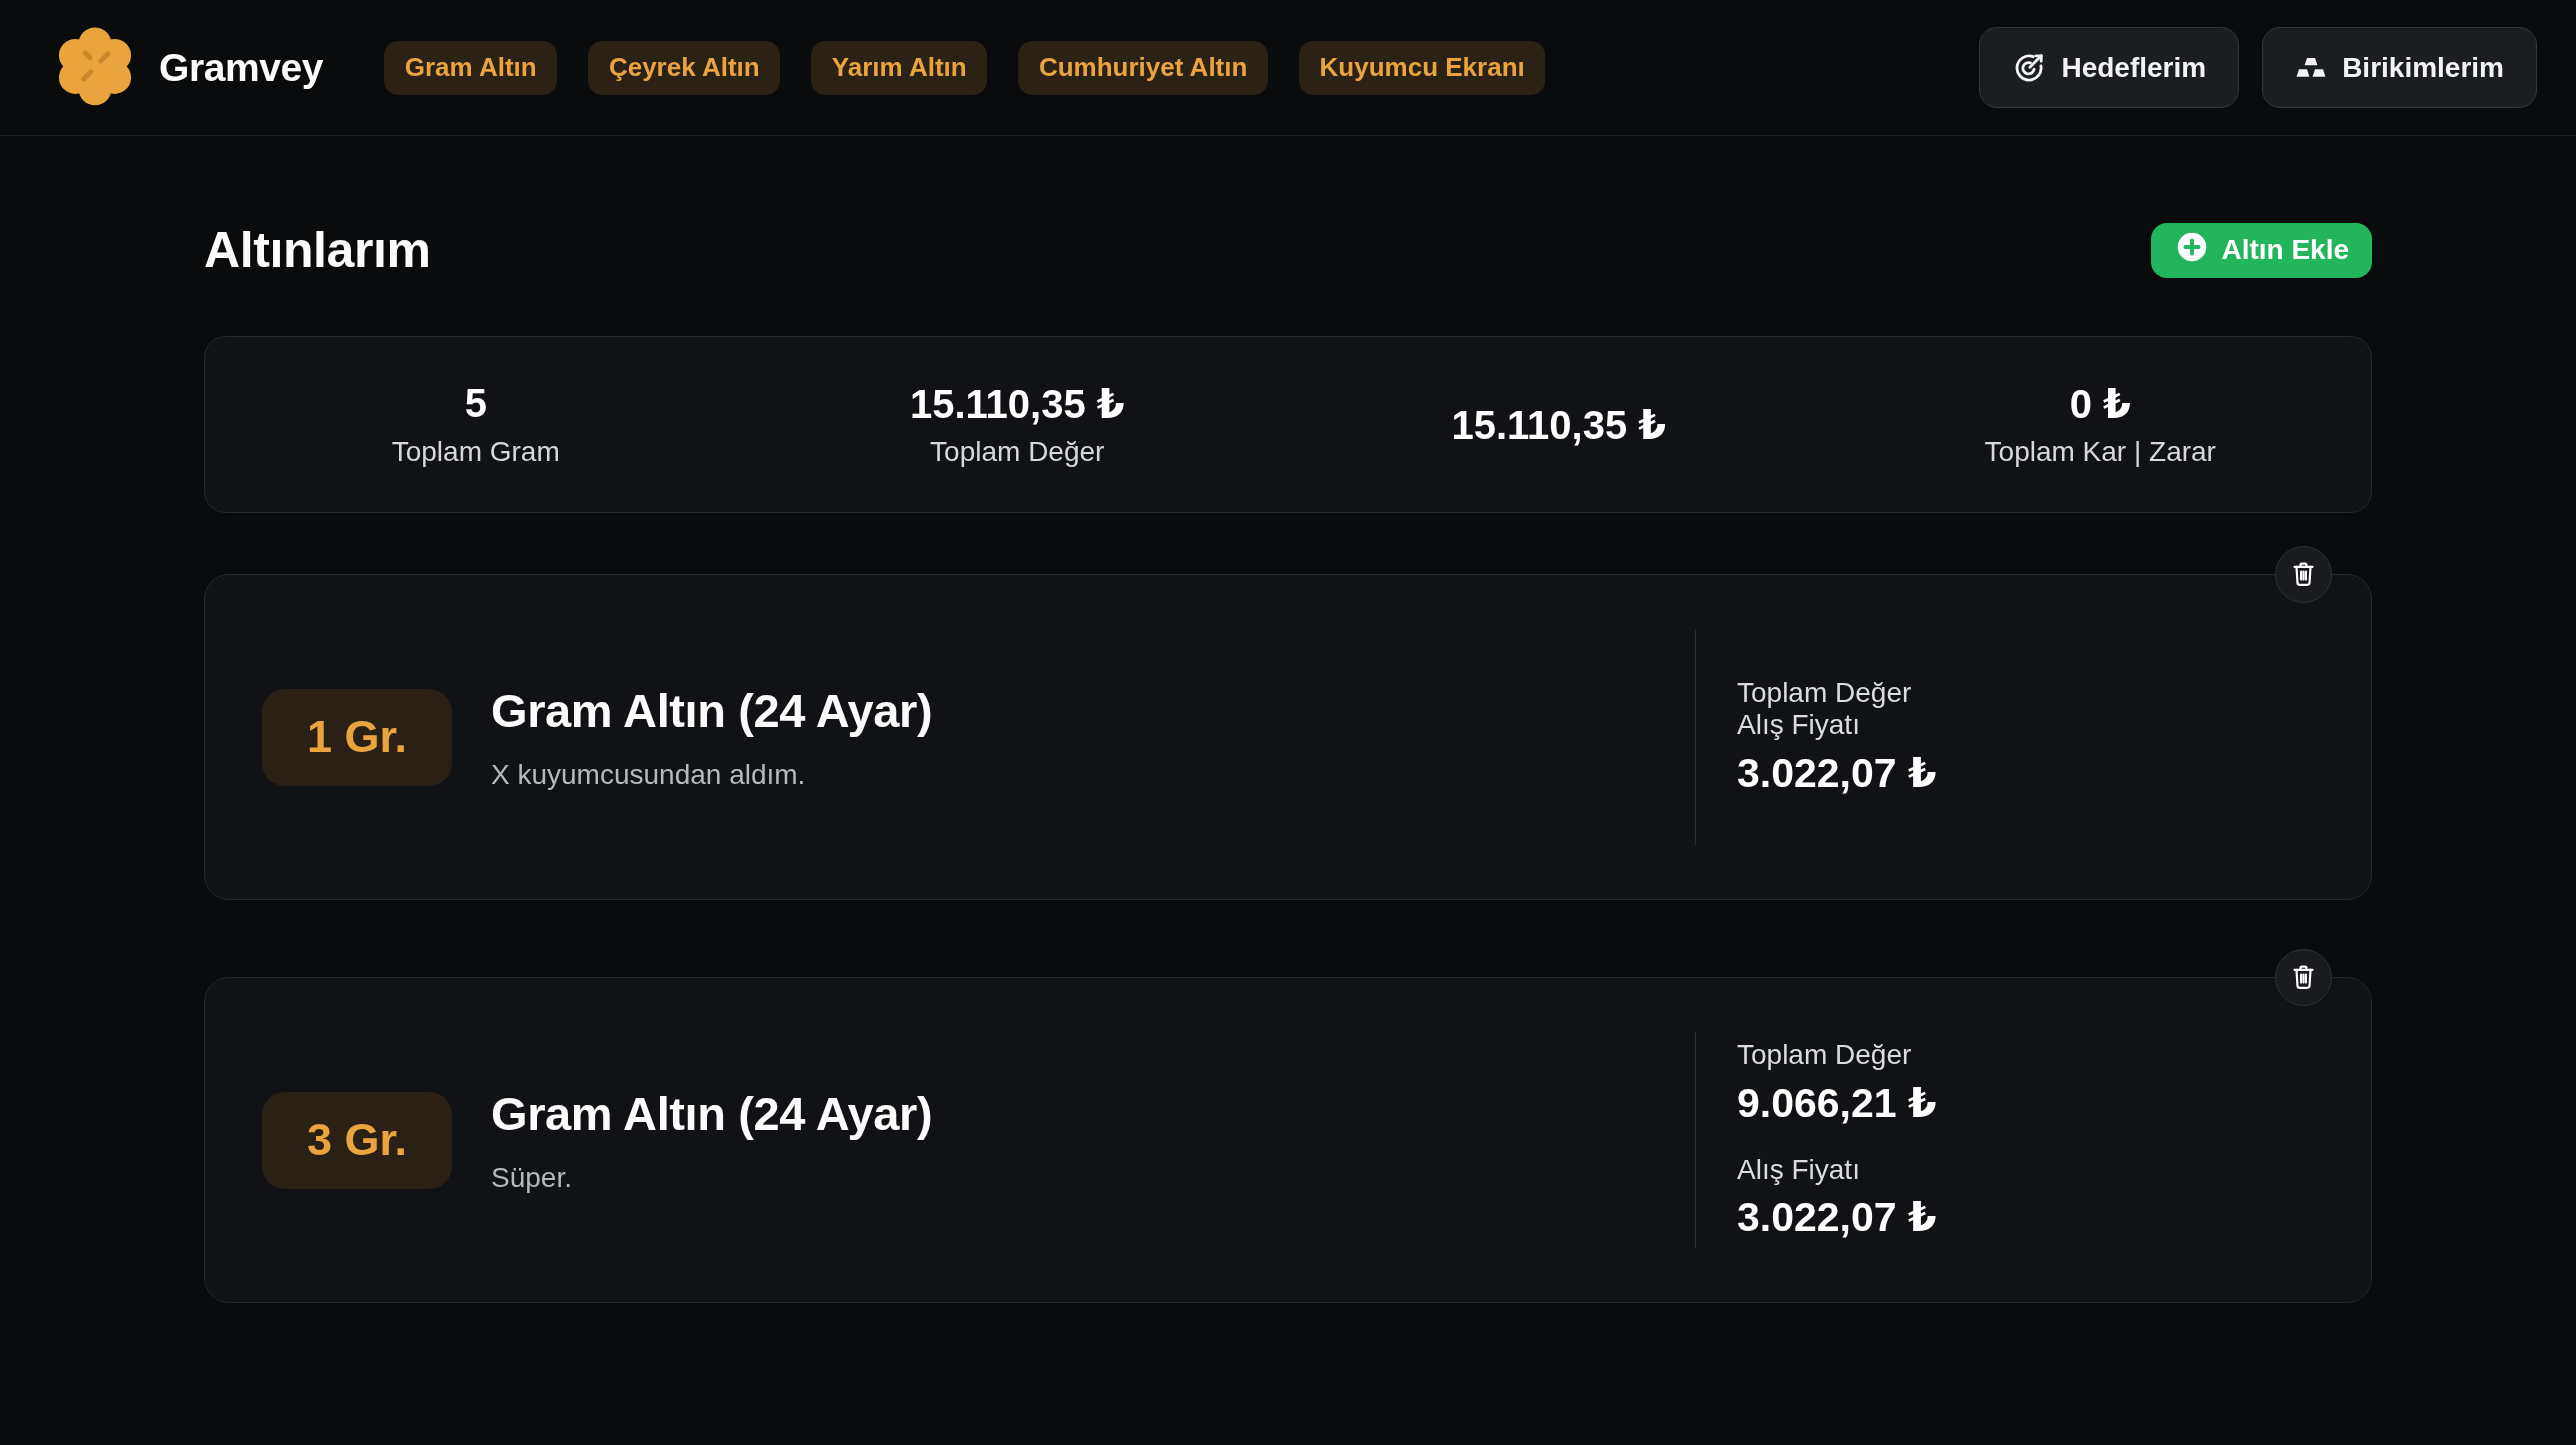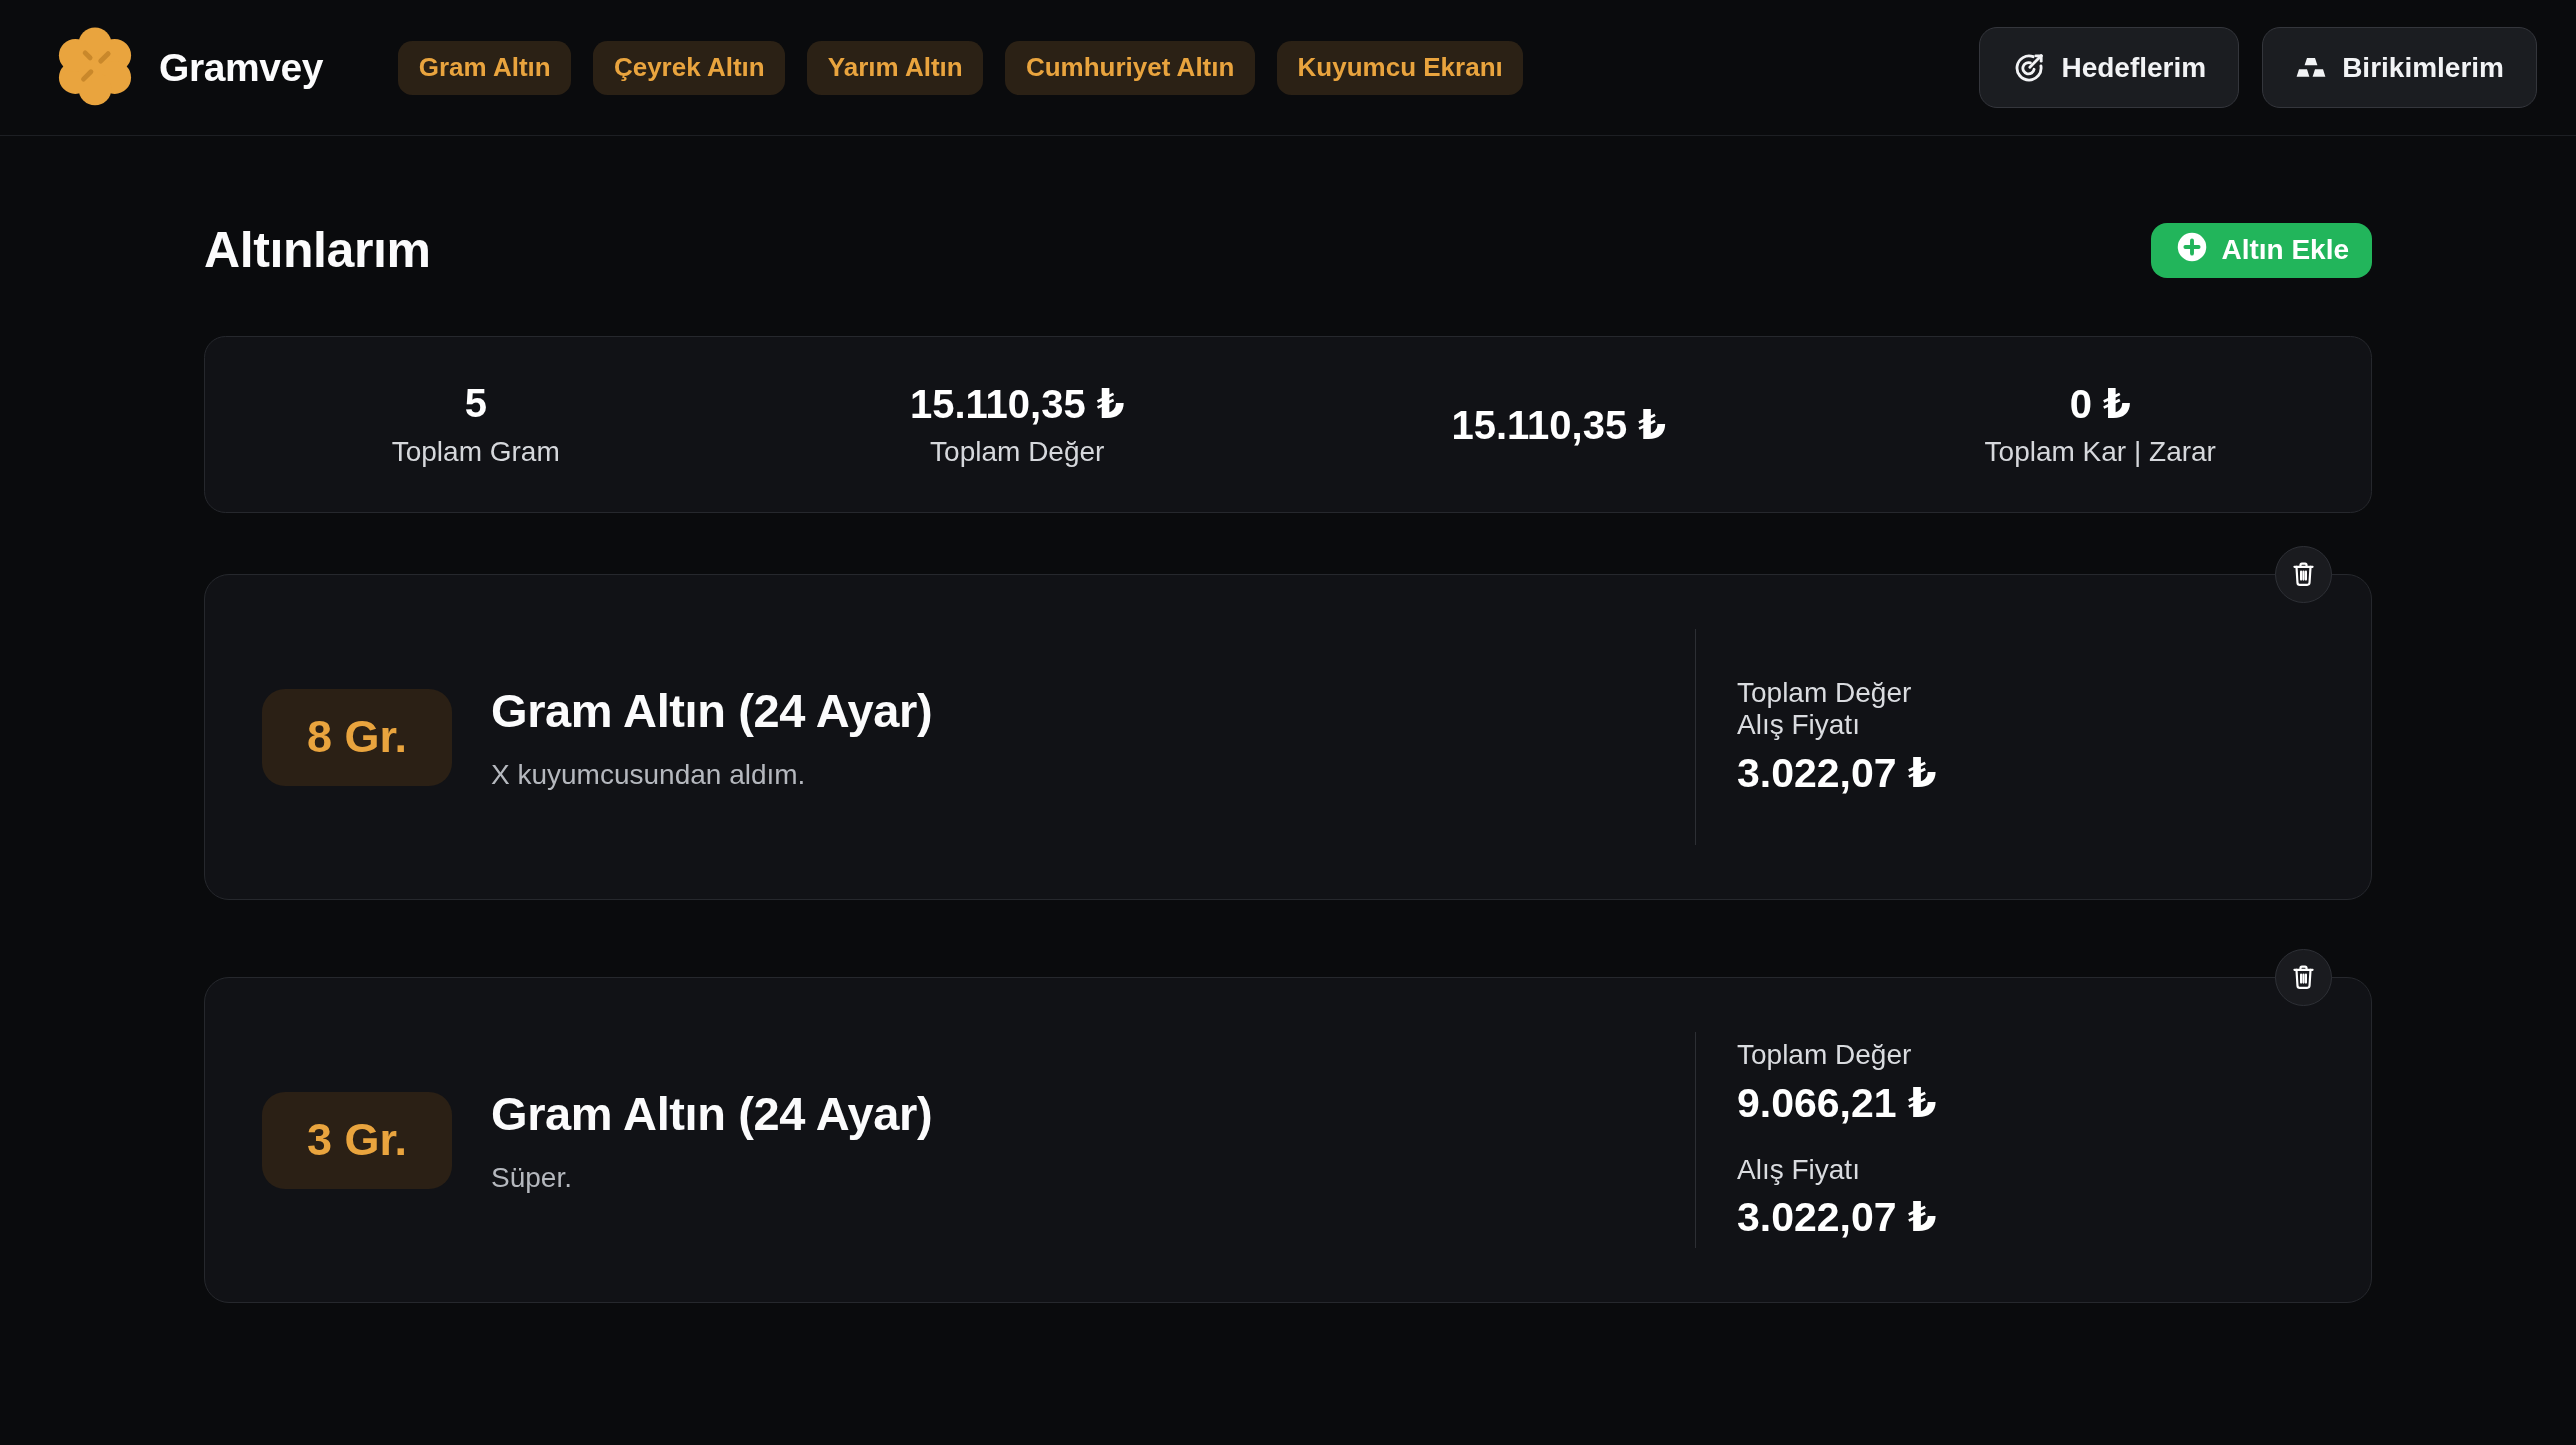--- a/index.html
+++ b/index.html
@@ -4,21 +4,21 @@
 <style>
   * { margin:0; padding:0; box-sizing:border-box; }
   html,body { background:#0a0b0d; }
   body { font-family:"Liberation Sans","DejaVu Sans",sans-serif; color:#fff; }
   #app { position:relative; width:2576px; height:1445px; overflow:hidden; background:#0a0b0d; }
 
   
   .header { height:136px; display:flex; align-items:center; padding:0 39px 0 54px; border-bottom:1.8px solid #1d1f23; background:#0a0b0d; }
   .brand { display:flex; align-items:center; gap:23px; cursor:pointer; }
   .brand-name { font-size:39px; font-weight:800; letter-spacing:-0.4px; color:#fcfcfd; }
-  .nav { display:flex; gap:22px; margin-left:35px;padding-left:40px; }
+  .nav { display:flex; gap:31px; margin-left:21px;padding-left:40px; }
   .nav-btn { height:54px; padding:0 20.6px; border:none; border-radius:14.3px; background:#2b2115; color:#e9a43e; font-family:inherit; font-size:26px; font-weight:700; display:flex; align-items:center; cursor:pointer; white-space:nowrap; }
   .header-spacer { flex:1; }
   .actions { display:flex; gap:23px; }
   .action-btn { height:81px; padding:0 32px; border-radius:18px; background:#1b1d21; border:1.8px solid #34363c; color:#f2f3f5; font-family:inherit; font-size:28px; font-weight:700; display:flex; align-items:center; gap:15px; cursor:pointer; white-space:nowrap; }
   .action-btn svg { display:block; }
 
   
   .main { padding:0 204px; }
   .title-row { margin-top:85px; display:flex; align-items:center; justify-content:space-between; }
   .page-title { font-size:50px; font-weight:800; color:#fbfbfc; letter-spacing:-0.4px; }
@@ -149,21 +149,21 @@
           <svg width="29" height="29" viewBox="0 0 24 24" fill="none" stroke="#ffffff" stroke-width="1.8" stroke-linecap="round" stroke-linejoin="round">
             <path d="M4.5 6.5h15"></path>
             <path d="M9.5 6.5V5a1.2 1.2 0 0 1 1.2-1.2h2.6A1.2 1.2 0 0 1 14.5 5v1.5"></path>
             <path d="M6.2 6.5l.8 13a2 2 0 0 0 2 1.9h6a2 2 0 0 0 2-1.9l.8-13"></path>
             <path d="M10 10.5v6.5"></path>
               <path d="M12 10.5v6.5"></path>
               <path d="M14 10.5v6.5"></path>
           </svg>
         </span>
       </button>
-      <div class="amount-badge">8 Gr.</div>
+      <div class="amount-badge">1 Gr.</div>
       <div class="item-text">
         <div class="item-title">Gram Altın (24 Ayar)</div>
         <div class="item-note">X kuyumcusundan aldım.</div>
       </div>
       <div class="item-values">
         <div class="val-label">Toplam Değer</div>
         <div class="val-label">Alış Fiyatı</div>
         <div class="val-number last">3.022,07 ₺</div>
       </div>
     </section>

